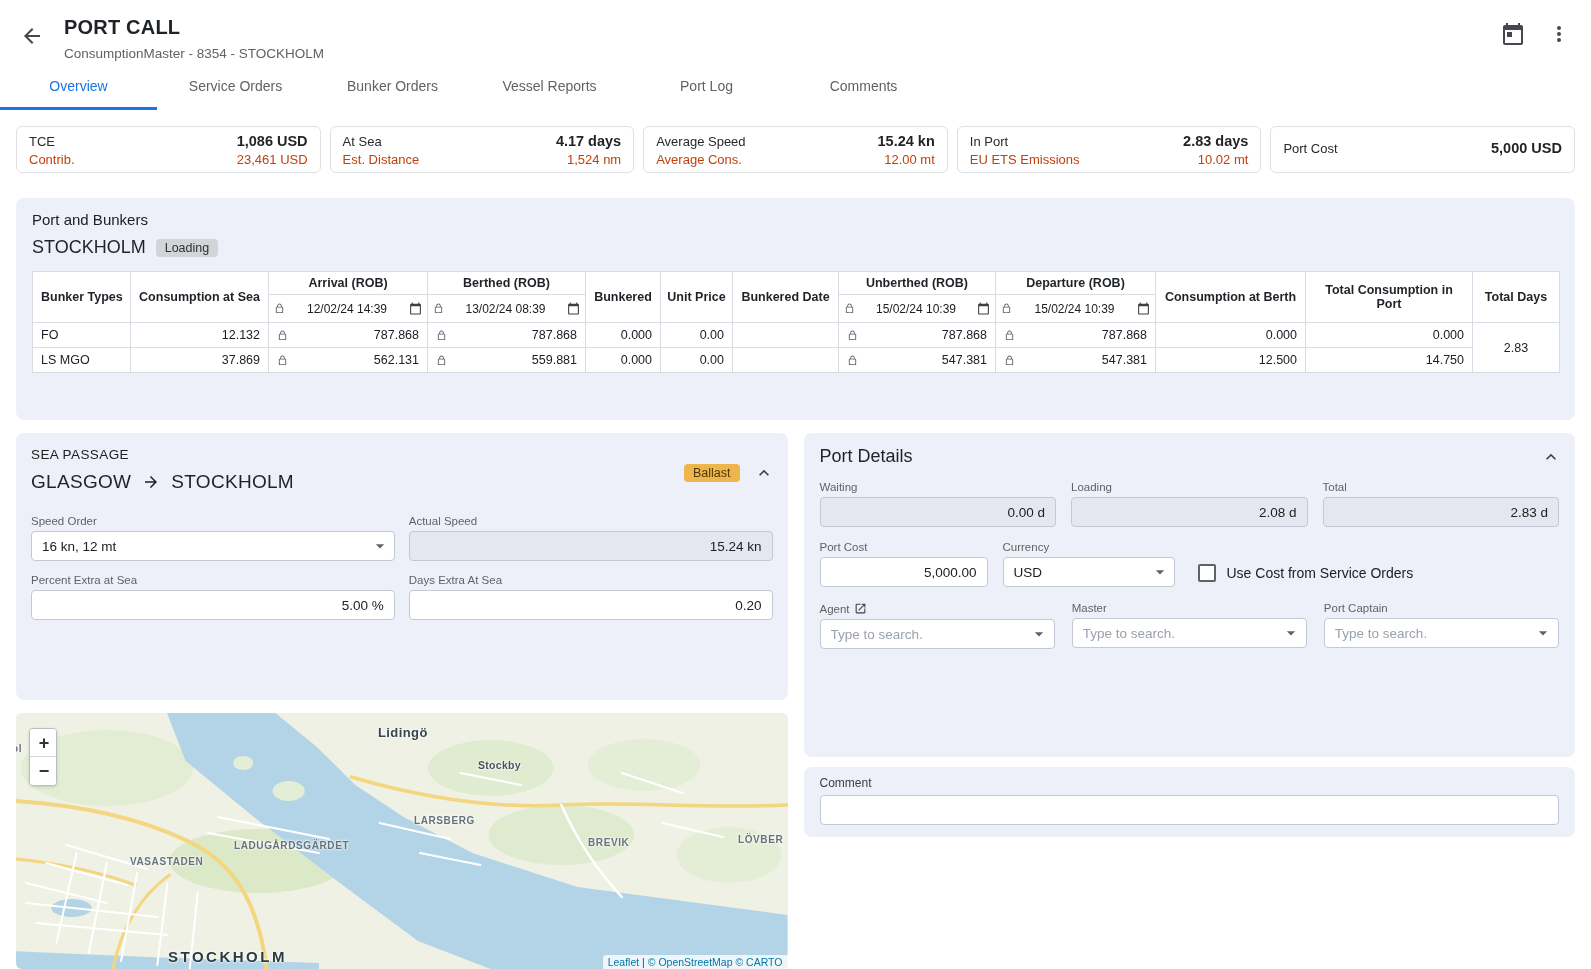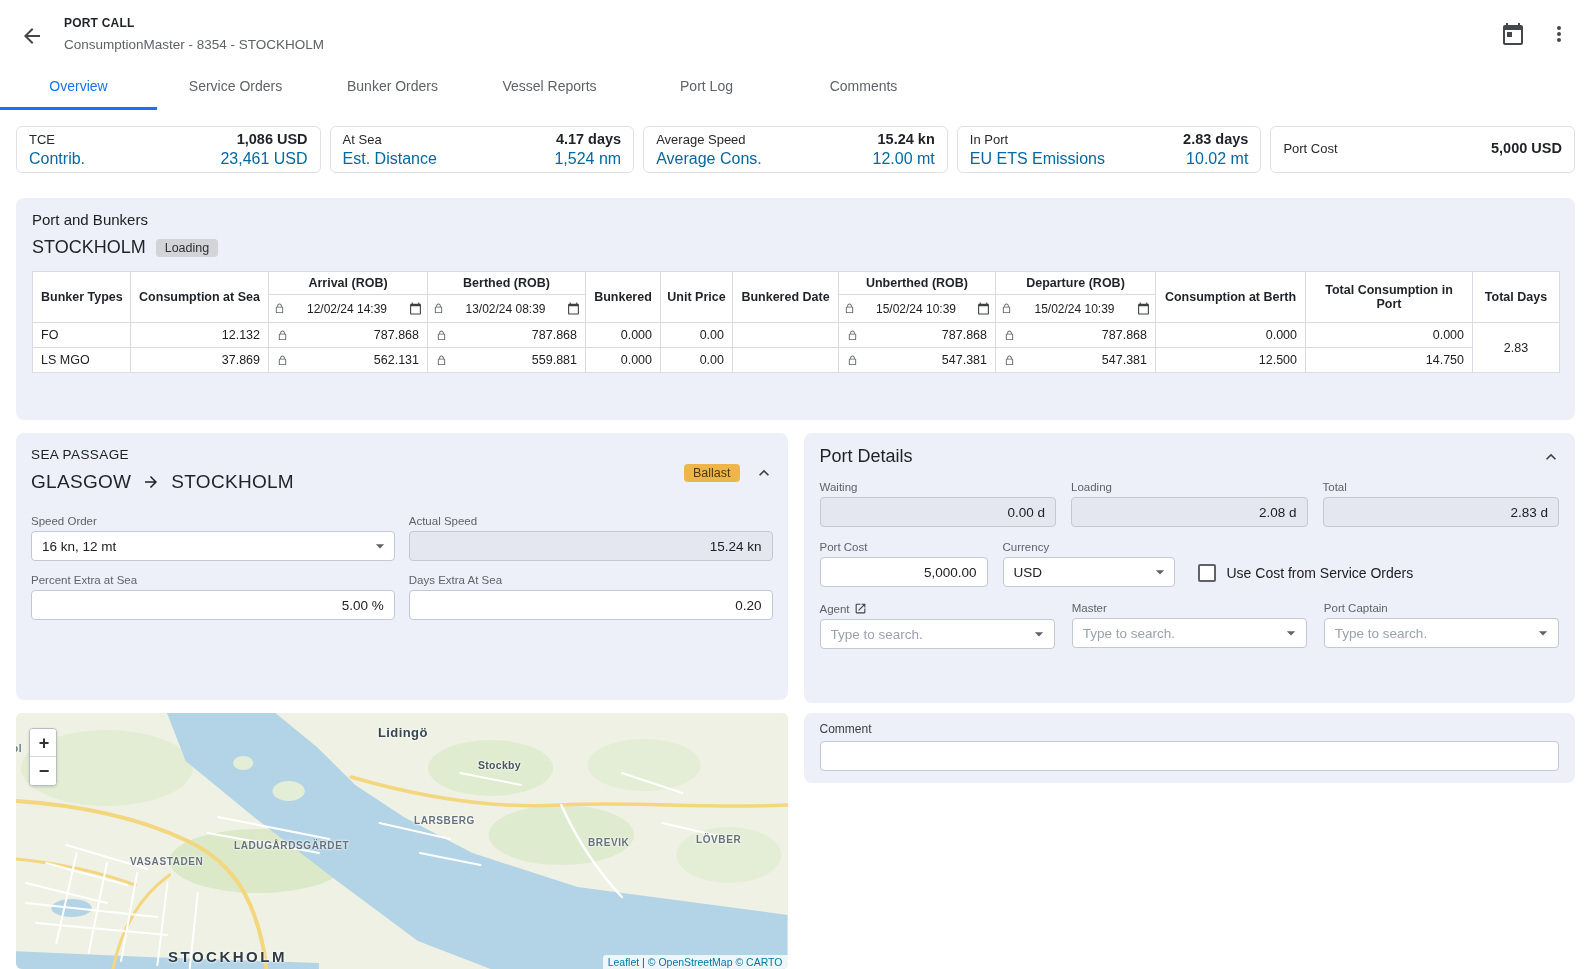--- a/index.html
+++ b/index.html
@@ -7,36 +7,36 @@
   body {
     font-family:"Liberation Sans", sans-serif;
     background:#ffffff; color:#202124; font-size:13px;
   }
   
   .topbar { display:flex; align-items:flex-start; padding:16px 18px 0 18px; height:66px; }
   .icon-btn { background:none; border:none; cursor:pointer; padding:2px; display:inline-flex; align-items:center; }
   .icon-btn svg { width:24px; height:24px; fill:#44474c; }
   .back-btn { margin-top:6px; }
   .title-block { margin-left:18px; }
-  .title-block h1 { font-size:12px; font-weight:700; letter-spacing:.2px; color:#1f2226; }
+  .title-block h1 { font-size:20px; font-weight:700; letter-spacing:.2px; color:#1f2226; }
   .subtitle { font-size:13.5px; color:#5f6368; margin-top:7px; }
   .topbar-actions { margin-left:auto; display:flex; gap:18px; margin-top:4px; }
   
   .tabs { display:flex; height:44px; }
   .tab { width:157px; text-align:center; line-height:41px; font-size:14px; font-weight:500;
          color:#5f6368; border-bottom:3px solid transparent; cursor:pointer; }
   .tab.active { color:#1a73e8; border-bottom-color:#1a73e8; }
   
   .kpi-row { display:flex; gap:9px; margin:16px 16px 0 16px; }
   .kpi-card { flex:1; border:1px solid #dde0e5; border-radius:6px; background:#fff;
               padding:6px 12px; height:47px; display:flex; flex-direction:column; justify-content:center; gap:3px; }
   .kpi-line { display:flex; justify-content:space-between; align-items:baseline; }
   .kpi-label { font-size:13px; color:#27292d; }
   .kpi-value { font-size:14.5px; font-weight:700; color:#1f2226; }
-  .kpi-sub-label, .kpi-sub-value { font-size:16px; color:#0369a1; }
+  .kpi-sub-label, .kpi-sub-value { font-size:13px; color:#c2410c; }
   
   .card { background:#edf0f8; border-radius:8px; }
   
   .pb-card { margin:25px 16px 0 16px; padding:13px 16px; height:222px; }
   .pb-title { font-size:15px; color:#202124; margin-bottom:9px; }
   .port-line { display:flex; align-items:center; gap:10px; margin-bottom:13px; }
   .port-name { font-size:18px; font-weight:500; color:#1f2226; }
   .badge { display:inline-block; font-size:12.5px; padding:2px 9px; border-radius:4px; }
   .badge.gray { background:#d3d4d7; color:#2d2f31; }
   .badge.amber { background:#eeb54a; color:#4a3a10; font-weight:500; }
@@ -81,21 +81,21 @@
   .zoom-ctrl button:first-child { border-bottom:1px solid #d6d9dc; }
   .map-label { position:absolute; font-weight:700; color:#66727b; letter-spacing:.6px; font-size:10px;
                text-shadow:0 0 2px #fff, 0 0 3px #fff; white-space:nowrap; }
   .map-label.town { font-size:13px; color:#37474f; letter-spacing:.4px; }
   .map-label.village { font-size:10.5px; color:#49545b; letter-spacing:.3px; }
   .map-label.city { font-size:15px; color:#2e3a42; letter-spacing:2.5px; }
   .attribution { position:absolute; right:0; bottom:0; background:rgba(255,255,255,.78); font-size:10.5px;
                  color:#444; padding:1px 5px; border-top-left-radius:3px; }
   .attribution a { color:#0078a8; text-decoration:none; }
   
-  .pd-card { padding:13px 16px; height:270px; position:relative; }
+  .pd-card { padding:13px 16px; height:324px; position:relative; }
   .pd-title { font-size:18px; font-weight:500; color:#1f2226; }
   .pd-chevron { position:absolute; top:14px; right:14px; }
   .pd-row { display:grid; column-gap:15px; margin-top:14px; }
   .pd-row.r1 { grid-template-columns:repeat(3,1fr); }
   .pd-row.r2 { grid-template-columns:168px 172px 1fr; }
   .pd-row.r3 { grid-template-columns:repeat(3,1fr); column-gap:17px; }
   input.text-input { height:30px; width:100%; border:1px solid #c3c8d4; border-radius:4px; background:#fff;
                      font-family:"Liberation Sans",sans-serif; font-size:13.5px; color:#202124; padding:0 10px; }
   input.text-input.right { text-align:right; }
   input.text-input::placeholder { color:#9aa2ac; }
@@ -498,21 +498,21 @@
         </g>
       </svg>
       <div class="zoom-ctrl">
         <button>+</button>
         <button>−</button>
       </div>
       <div class="map-label town" style="left:362px; top:12px;">Lidingö</div>
       <div class="map-label village" style="left:462px; top:46px;">Stockby</div>
       <div class="map-label" style="left:398px; top:102px;">LARSBERG</div>
       <div class="map-label" style="left:572px; top:124px;">BREVIK</div>
-      <div class="map-label" style="left:680px; top:121px;">LÖVBER</div>
+      <div class="map-label" style="left:722px; top:121px;">LÖVBER</div>
       <div class="map-label" style="left:218px; top:127px;">LADUGÅRDSGÄRDET</div>
       <div class="map-label" style="left:114px; top:143px;">VASASTADEN</div>
       <div class="map-label city" style="left:152px; top:235px;">STOCKHOLM</div>
       <div class="map-label" style="left:-4px; top:30px;">ol</div>
       <div class="attribution">
         <a href="#">Leaflet</a>
         <span>|</span>
         <a href="#">© OpenStreetMap</a>
         <a href="#">© CARTO</a>
       </div>

